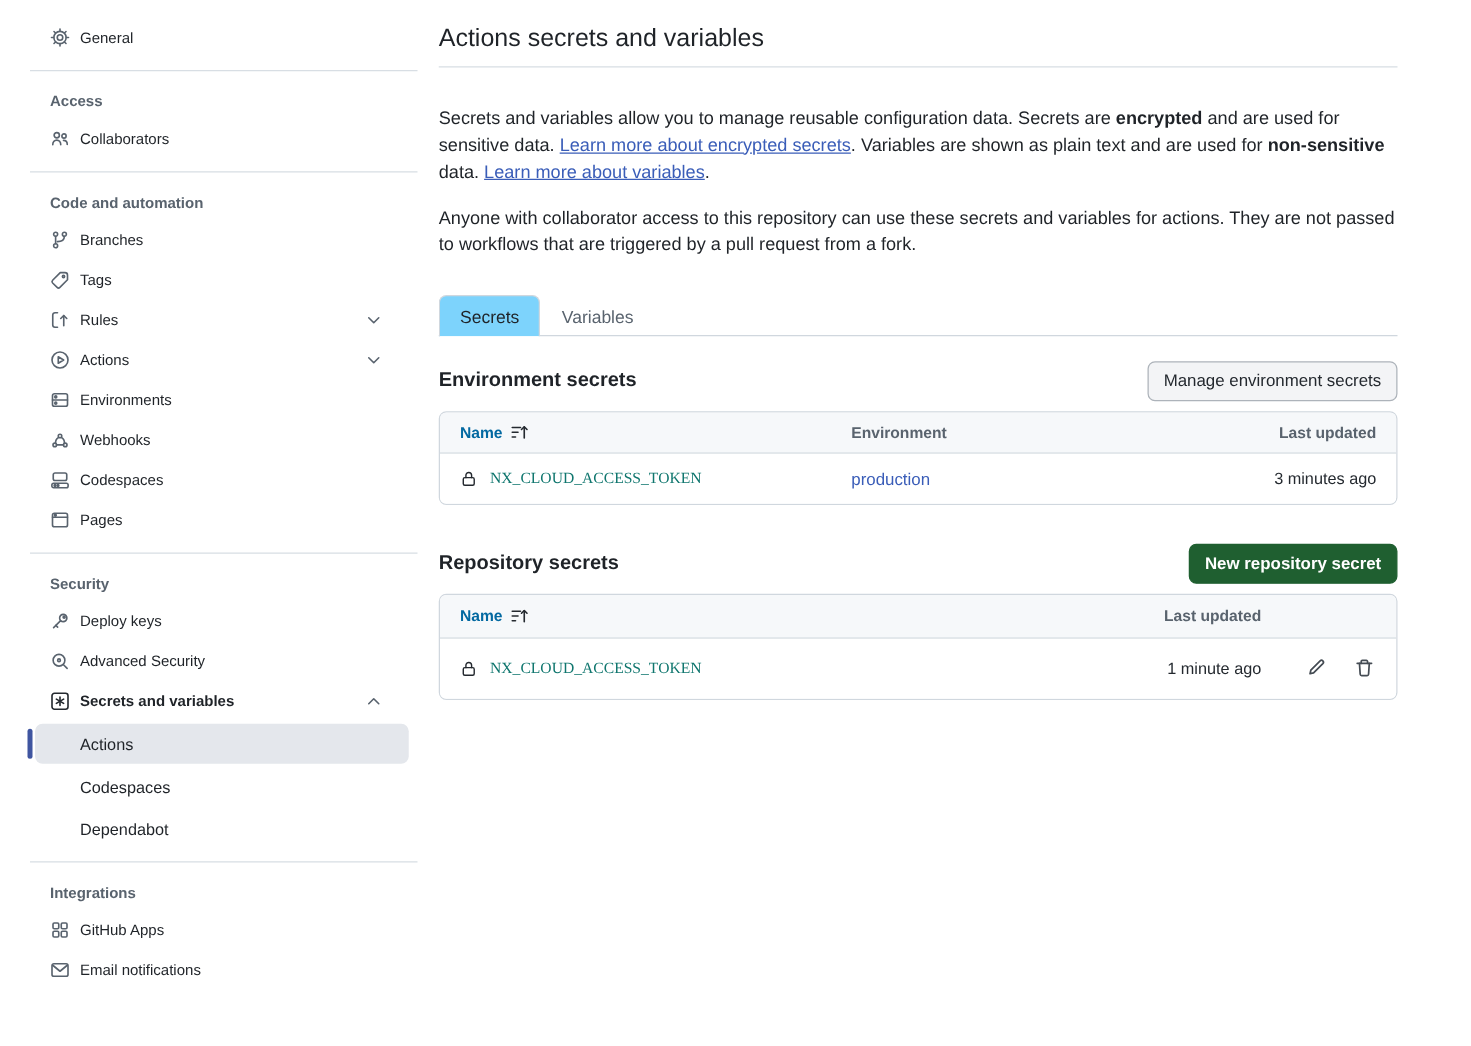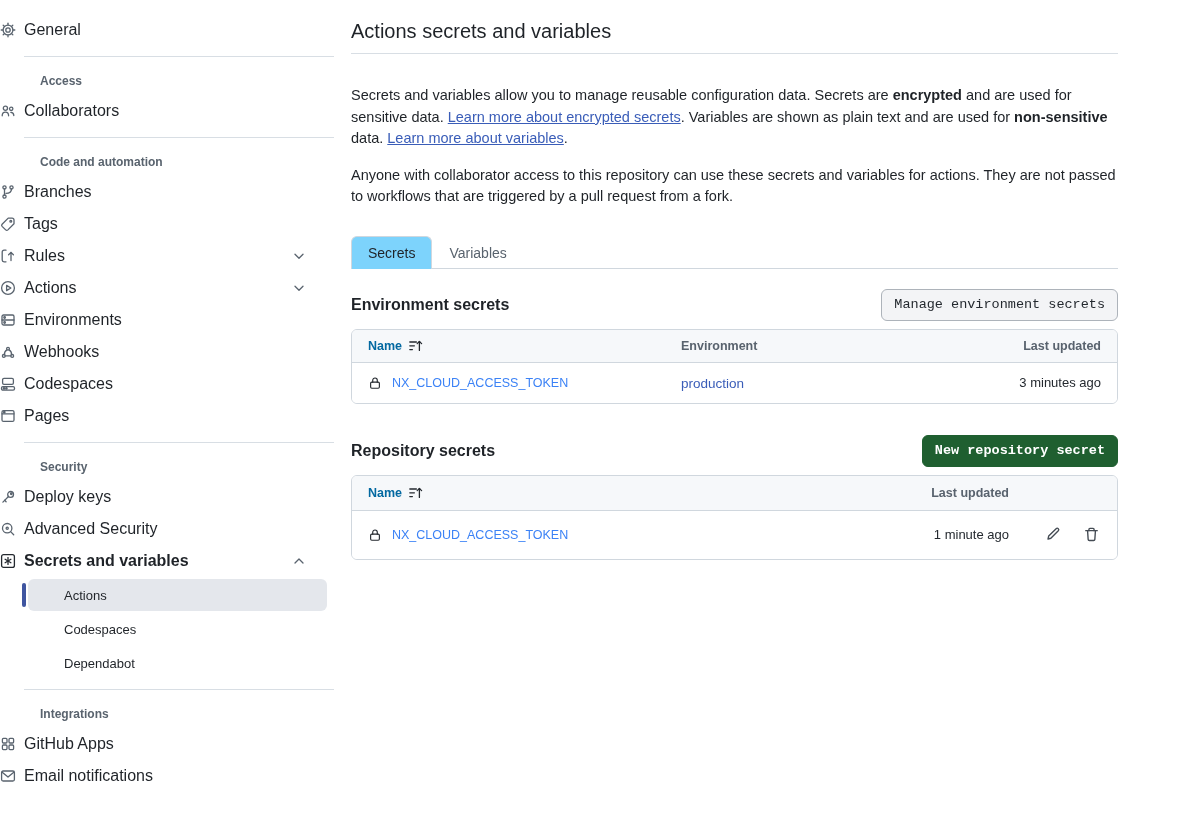--- a/index.html
+++ b/index.html
@@ -13,22 +13,22 @@
 
   
   .sidebar { width:335px; flex:0 0 335px; padding-top:14px; }
   .side-divider { border:none; border-top:1px solid #d8dee4; margin:10px 0 10px 24px; width:310px; }
   .side-section-title {
     font-size:12px; font-weight:700; color:#59636e;
     padding:6px 0 6px 40px; height:28px; display:flex; align-items:center;
   }
   .nav-item {
     height:32px; display:flex; align-items:center; gap:8px;
-    padding-right:14px; cursor:pointer; border-radius:6px;
-    margin:0 8px 0 0; position:relative; color:#1f2328; font-size:16px;
+    padding-left:40px; padding-right:14px; cursor:pointer; border-radius:6px;
+    margin:0 8px 0 0; position:relative; color:#1f2328; font-size:12px;
   }
   .nav-item .nicon { width:16px; height:16px; flex:0 0 16px; color:#59636e; display:flex; }
   .nav-item .nlabel { flex:1 1 auto; }
   .nav-item .chev { width:16px; height:16px; color:#59636e; margin-right:6px; }
   .nav-item.bold .nlabel { font-weight:700; }
   .nav-item.bold .nicon { color:#24292f; }
   .sub-item {
     height:32px; display:flex; align-items:center; font-size:13px;
     margin:2px 8px 2px 28px; padding-left:36px; border-radius:6px;
     cursor:pointer; position:relative; color:#1f2328;
@@ -57,39 +57,39 @@
   .tab.active {
     color:#1f2328; background:#7dd3fc; border-color:#d0d7de;
     position:relative;
   }
   .tab.active::after { content:""; position:absolute; left:0; right:0; bottom:-1px; height:1px; background:#ffffff; }
 
   .section-head { margin-top:20px; display:flex; align-items:center; justify-content:space-between; height:32px; }
   .section-heading { font-size:16px; font-weight:700; color:#1f2328; }
   .btn {
     height:32px; padding:0 12px; border-radius:6px; font-size:13.5px; cursor:pointer;
-    display:inline-flex; align-items:center; font-family:Liberation Mono, monospace;text-align:right;
+    display:inline-flex; align-items:center; font-family:Liberation Sans, sans-serif;text-align:right;
   }
   .btn-default { background:#f3f4f6; border:1px solid #adb3ba; color:#24292f; font-weight:500; }
   .btn-primary { background:#1f5f30; border:1px solid #1f5f30; color:#ffffff; font-weight:700; }
 
   .tbl { margin-top:8px; border:1px solid #d0d7de; border-radius:6px; overflow:hidden; background:#fff; }
   .tbl-head { background:#f6f8fa; border-bottom:1px solid #d0d7de; display:grid; align-items:center; }
   .tbl-row  { display:grid; align-items:center; background:#fff; }
   .env-grid  { grid-template-columns:313px 1fr 200px; padding:0 16px; }
   .repo-grid { grid-template-columns:1fr 120px 92px; padding:0 16px; }
   .tbl-head { height:33px; font-size:12.5px; font-weight:700; color:#59636e; }
   .env-row  { height:40px; }
   .repo-row { height:48px; }
   .col-name-h { color:#0369a1; display:flex; align-items:center; gap:6px; cursor:pointer; }
   .sort-ic { width:16px; height:16px; color:#24292f; }
   .col-right { text-align:right; }
   .cell-name { display:flex; align-items:center; gap:10px; }
   .lock { width:14px; height:16px; color:#24292f; flex:0 0 14px; }
-  .secret-name { font-family:Liberation Sans, sans-serif; font-size:12.5px; color:#3b82f6; }
+  .secret-name { font-family:Liberation Serif, serif; font-size:12.5px; color:#0f766e; }
   .env-link { font-size:13.5px; color:#3a5db8; text-decoration:none; cursor:pointer; }
   .time { font-size:13px; color:#24292f; text-align:right; }
   .row-actions { display:flex; justify-content:flex-end; align-items:center; gap:21px; }
   .icon-btn { background:none; border:none; cursor:pointer; width:18px; height:18px; padding:0; color:#454c54; display:flex; }
   .icon-btn svg { width:17px; height:17px; }
 </style>
 </head>
 <body>
 
 <svg width="0" height="0" style="position:absolute">

